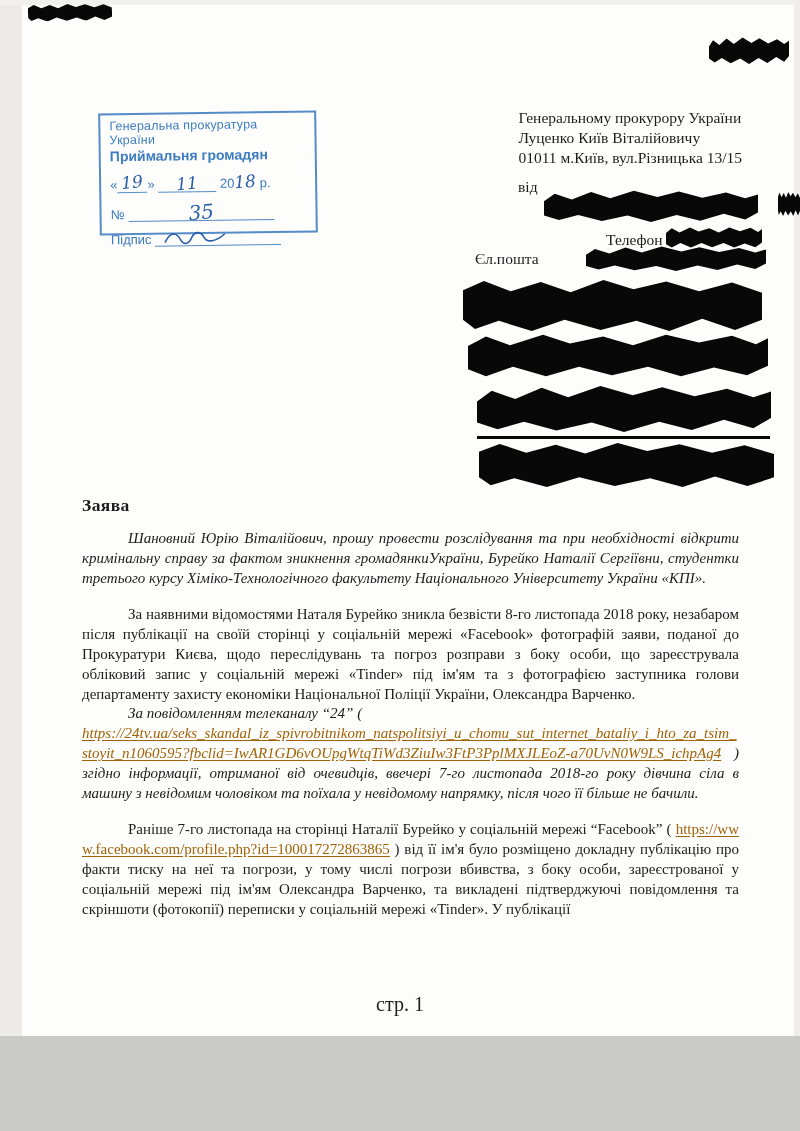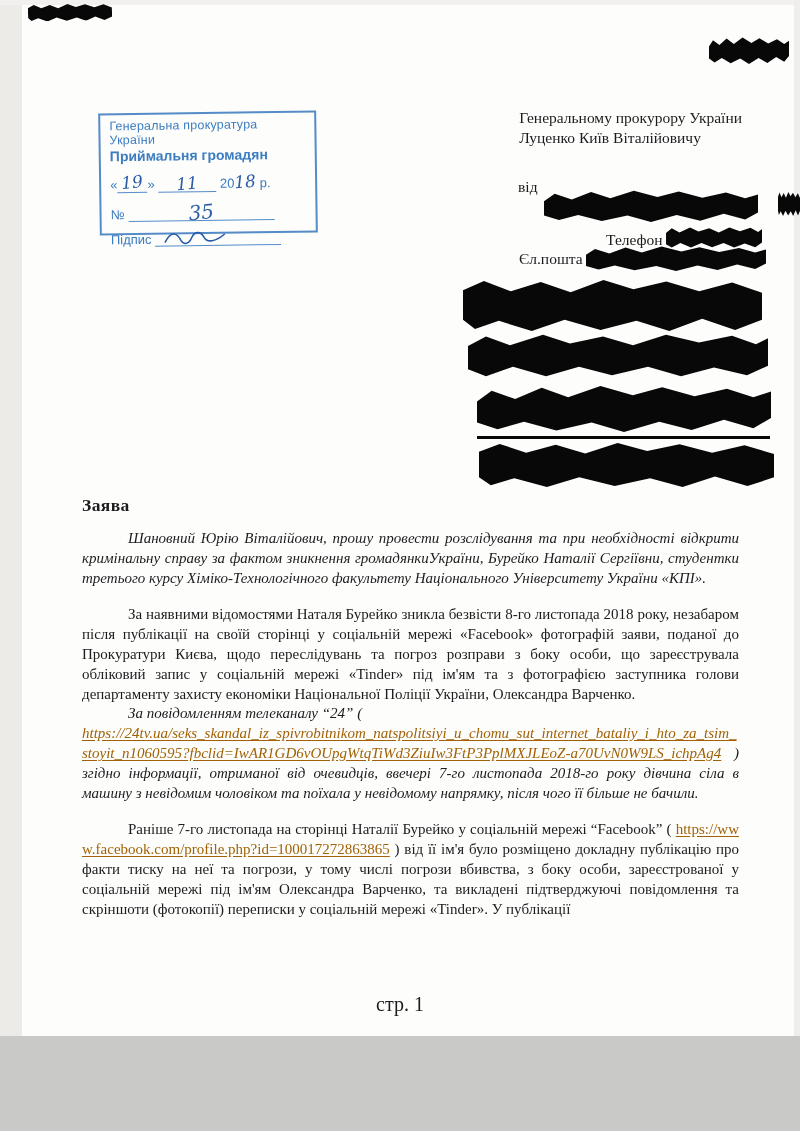--- a/index.html
+++ b/index.html
@@ -43,21 +43,21 @@
   .month-blank { width:58px; height:18px; }
   .no-blank    { width:146px; height:20px; position:relative; }
   .sign-blank  { width:126px; height:16px; position:relative; }
   .squiggle { position:absolute; left:6px; bottom:-3px; }
 
   
   .recipient { position:absolute; right:58px; top:108px; font-size:15.5px; line-height:20px; }
   .hdr-label { position:absolute; font-size:15.5px; }
   .lbl-from  { left:518px; top:178px; }
   .lbl-phone { left:606px; top:231px; }
-  .lbl-email { left:519px; top:250px; }
+  .lbl-email { left:475px; top:250px; }
 
   
   .doc-title { position:absolute; left:82px; top:495px; width:657px; font-size:17.5px; font-weight:bold; letter-spacing:.4px; }
   .doc-body  { position:absolute; left:82px; top:529px; width:657px; font-size:15px; line-height:19.8px; text-align:justify; }
   .para { margin:0; text-indent:46px; }
   .mb   { margin-bottom:17px;font-style:italic; }
   .doc-link { color:#a16207; text-decoration:underline; text-underline-offset:2px; word-break:break-all; cursor:pointer; }
   .footer { position:absolute; left:0; top:993px; width:800px; text-align:center; font-size:20px; }
 </style>
 </head>
@@ -92,20 +92,21 @@
         <svg class="squiggle" width="70" height="20" viewBox="0 0 70 20">
             <path d="M4 14 C 10 2, 16 4, 20 12 C 23 17, 28 16, 31 9 C 34 3, 40 3, 43 9 C 46 15, 55 14, 64 6" fill="none" stroke="#2a5da8" stroke-width="1.6"></path>
           </svg>
       </span>
     </div>
   </div>
 
   <div class="recipient">
     <div>Генеральному прокурору України</div>
     <div>Луценко Київ Віталійовичу</div>
+    <div>01011 м.Київ, вул.Різницька 13/15</div>
   </div>
 
   <div class="hdr-label lbl-from">від</div>
   <div class="hdr-label lbl-phone">Телефон</div>
   <div class="hdr-label lbl-email">Єл.пошта</div>
 
   <div class="redact wave-a" style="left:544px; top:190px; width:214px; height:32px;"></div>
   <div class="redact wave-b" style="left:778px; top:192px; width:22px; height:24px;"></div>
   <div class="redact wave-c" style="left:666px; top:227px; width:96px; height:21px;"></div>
   <div class="redact wave-a" style="left:586px; top:246px; width:180px; height:25px;"></div>

